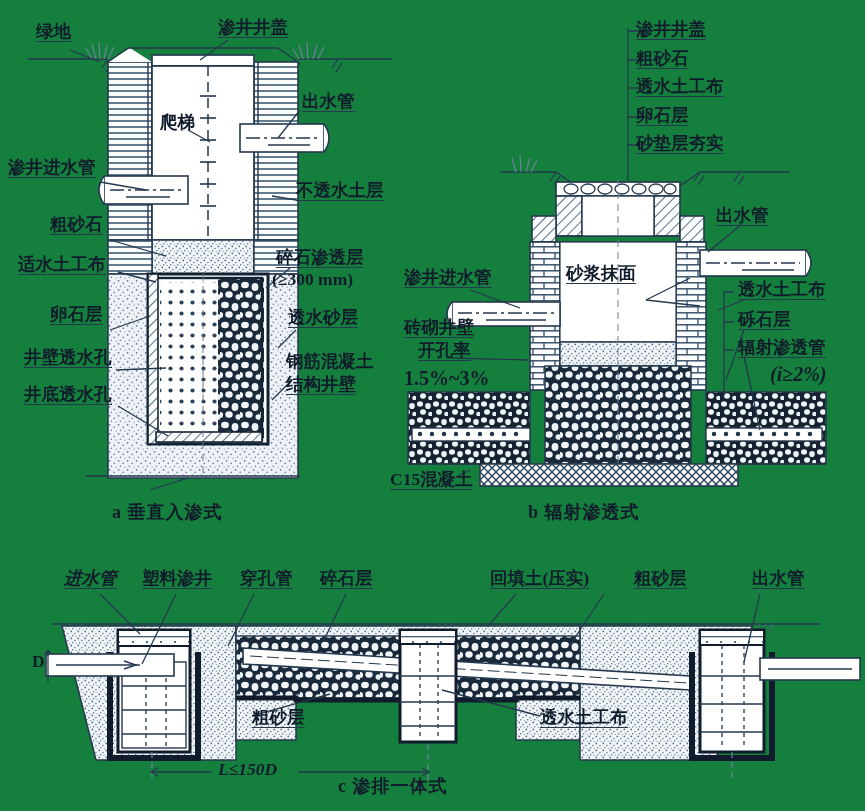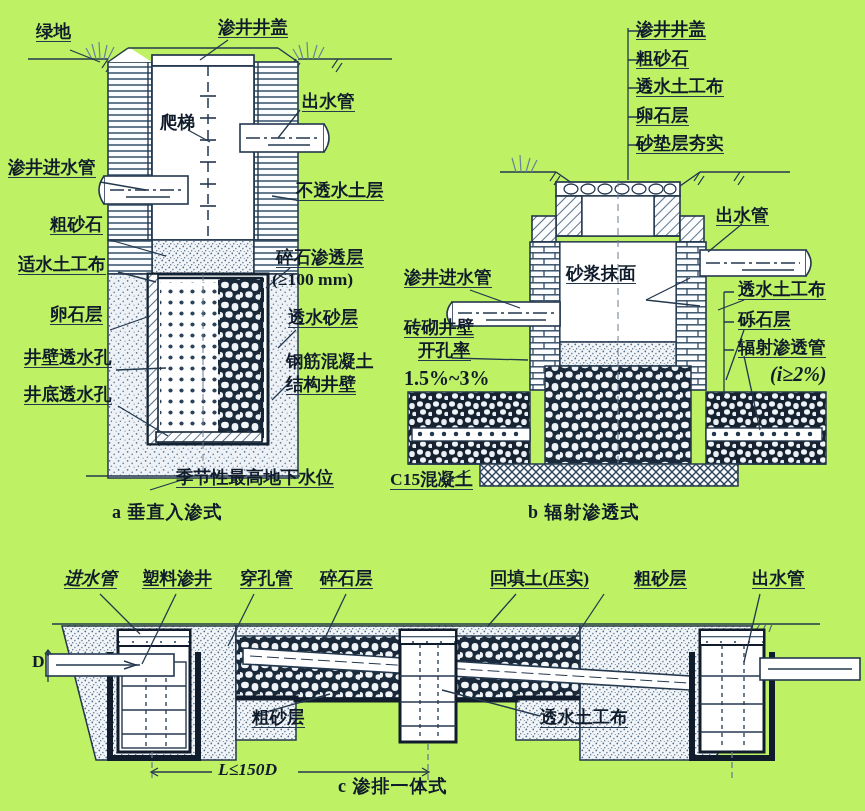--- a/index.html
+++ b/index.html
@@ -4,21 +4,21 @@
 <title>渗井构造图</title>
 <style>
   html,body{margin:0;padding:0;background:#ffffff;}
   body{
     font-family:"Liberation Serif","DejaVu Serif",serif;
     color:#0d1a26;
   }
   #canvas{
     position:relative;
     width:865px;height:811px;
-    background:#bef264;
+    background:#15803d;
     overflow:hidden;
   }
   svg#art{position:absolute;left:0;top:0;width:865px;height:811px;}
 
   .lbl{
     position:absolute;
     font-family:"Liberation Serif","DejaVu Serif",serif;
     font-weight:700;
     color:#101c2b;
     white-space:nowrap;
@@ -421,25 +421,24 @@
 <div class="lbl sz17" style="left:160px; top:113px;">爬梯</div>
 <div class="lbl sz17 u" style="left:302px; top:92px;">出水管</div>
 <div class="lbl sz17 u" style="left:8px;  top:158px;">渗井进水管</div>
 <div class="lbl sz17 u" style="left:296px; top:181px;text-align:right;">不透水土层</div>
 <div class="lbl sz17 u" style="left:50px; top:215px;">粗砂石</div>
 <div class="lbl sz17 u" style="left:18px; top:255px;">适水土工布</div>
 <div class="lbl sz17 u" style="left:50px; top:305px;">卵石层</div>
 <div class="lbl sz17 u" style="left:24px; top:348px;">井壁透水孔</div>
 <div class="lbl sz17 u" style="left:24px; top:385px;">井底透水孔</div>
 <div class="lbl sz17 u" style="left:276px; top:248px;">碎石渗透层</div>
-<div class="lbl sz17" style="left:272px; top:270px;">(≥100 mm)</div>
+<div class="lbl sz17" style="left:272px; top:270px;">(≥300 mm)</div>
 <div class="lbl sz17 u" style="left:288px; top:308px;">透水砂层</div>
 <div class="lbl sz17" style="left:286px; top:352px;">钢筋混凝土</div>
 <div class="lbl sz17 u" style="left:286px; top:375px;">结构井壁</div>
-<div class="lbl sz17 u" style="left:176px; top:468px;">季节性最高地下水位</div>
 <div class="lbl cap" style="left:112px; top:503px;">a  垂直入渗式</div>
 
 <div class="lbl sz17 u" style="left:636px; top:20px;">渗井井盖</div>
 <div class="lbl sz17 u" style="left:636px; top:49px;">粗砂石</div>
 <div class="lbl sz17 u" style="left:636px; top:77px;">透水土工布</div>
 <div class="lbl sz17 u" style="left:636px; top:106px;">卵石层</div>
 <div class="lbl sz17 u" style="left:636px; top:134px;">砂垫层夯实</div>
 <div class="lbl sz17 u" style="left:716px; top:206px;">出水管</div>
 <div class="lbl sz17 u" style="left:404px; top:268px;">渗井进水管</div>
 <div class="lbl sz17 u" style="left:566px; top:264px;">砂浆抹面</div>

